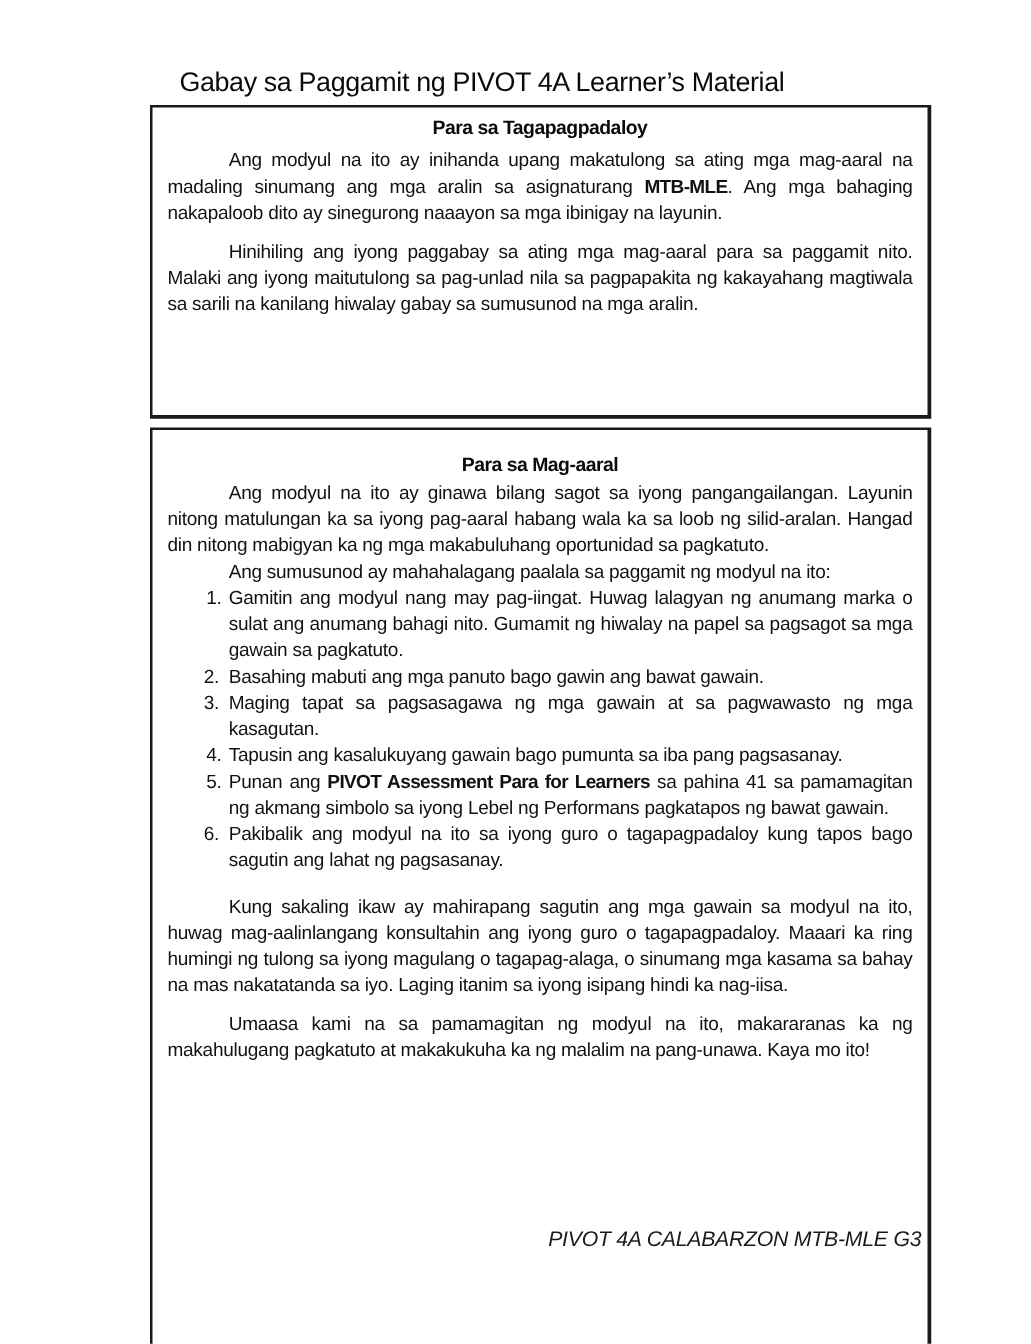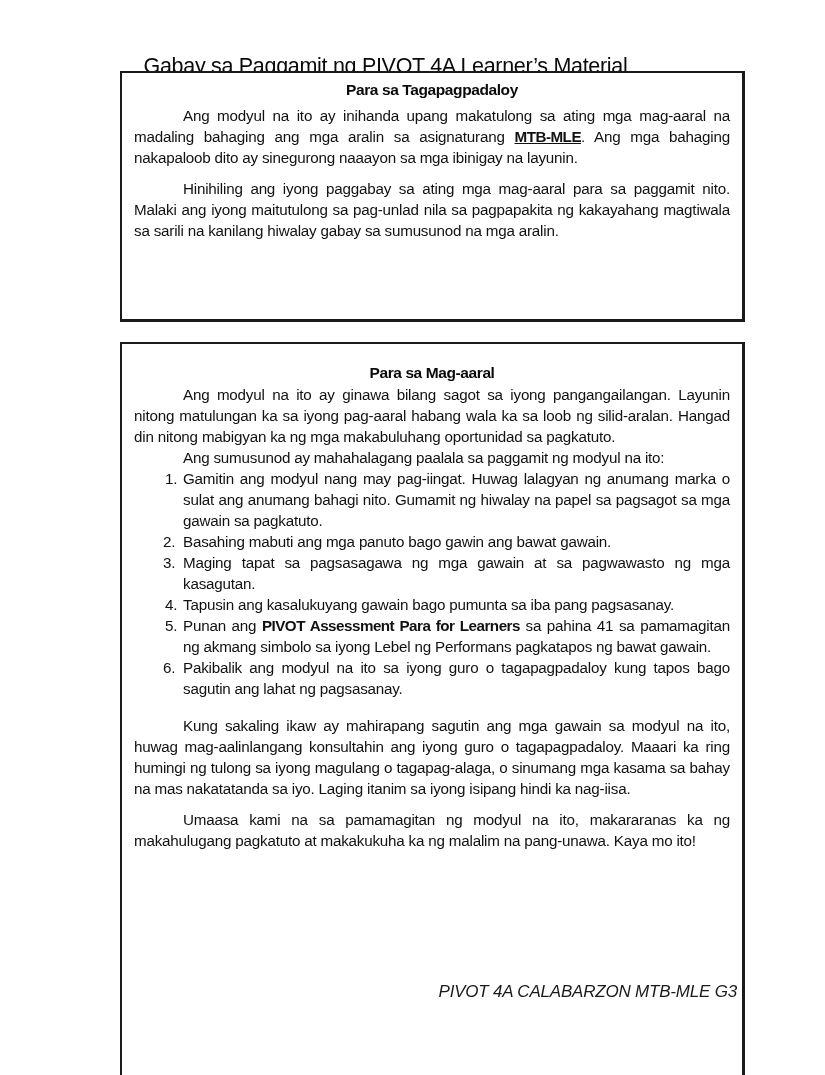--- a/index.html
+++ b/index.html
@@ -30,41 +30,41 @@
       position: absolute;
       left: 120px;
       width: 625px;
       box-sizing: border-box;
       border: 2px solid #1a1a1a;
       border-right-width: 3px;
       border-bottom-width: 3px;
       background: #ffffff;
       padding: 6px 12px 0 12px;
     }
-    .box-1 { top: 71px; height: 251px; }
+    .box-1 { top: 84px; height: 251px; }
     .box-2 { top: 342px; height: 756px; }
     .box-heading {
       text-align: center;
       font-size: 15.5px;
       font-weight: bold;
       letter-spacing: -0.4px;
       margin: 2px 0 6px 0;
       color: #0a0a0a;
     }
     .box-2 .box-heading { margin-top: 14px; margin-bottom: 2px; }
     .para {
       font-size: 15.2px;
       line-height: 21px;
       text-align: justify;
       text-indent: 49px;
       margin: 0 0 10px 0;
       letter-spacing: -0.2px;
     }
     .para.tight { margin-bottom: 0; }
-    .para .strong { font-weight: bold; letter-spacing: -0.5px; text-decoration: underline; }
+    .para .strong { font-weight: bold; letter-spacing: -0.5px; }
     .list {
       list-style: none;
       margin: 0 0 16px 0;
       padding: 0;
     }
     .list-item {
       position: relative;
       font-size: 15.2px;
       line-height: 21px;
       text-align: justify;
@@ -88,21 +88,21 @@
       letter-spacing: -0.2px;
     }
   </style>
 </head>
 <body>
 
 <h1 class="page-title">Gabay sa Paggamit ng PIVOT 4A Learner’s Material</h1>
 
 <section class="box box-1">
   <div class="box-heading">Para sa Tagapagpadaloy</div>
-  <p class="para"><span>Ang modyul na ito ay inihanda upang makatulong sa ating mga mag-aaral na madaling bahaging ang mga aralin sa asignaturang </span><span class="strong">MTB-MLE</span><span>. Ang mga bahaging nakapaloob dito ay sinegurong naaayon sa mga ibinigay na layunin.</span></p>
+  <p class="para"><span>Ang modyul na ito ay inihanda upang makatulong sa ating mga mag-aaral na madaling sinumang ang mga aralin sa asignaturang </span><span class="strong">MTB-MLE</span><span>. Ang mga bahaging nakapaloob dito ay sinegurong naaayon sa mga ibinigay na layunin.</span></p>
   <p class="para">Hinihiling ang iyong paggabay sa ating mga mag-aaral para sa paggamit nito. Malaki ang iyong maitutulong sa pag-unlad nila sa pagpapakita ng kakayahang magtiwala sa sarili na kanilang hiwalay gabay sa sumusunod na mga aralin.</p>
 </section>
 
 <section class="box box-2">
   <div class="box-heading">Para sa Mag-aaral</div>
   <p class="para tight">Ang modyul na ito ay ginawa bilang sagot sa iyong pangangailangan. Layunin nitong matulungan ka sa iyong pag-aaral habang wala ka sa loob ng silid-aralan. Hangad din nitong mabigyan ka ng mga makabuluhang oportunidad sa pagkatuto.</p>
   <p class="para tight">Ang sumusunod ay mahahalagang paalala sa paggamit ng modyul na ito:</p>
 
   <ol class="list">
     <li class="list-item">

